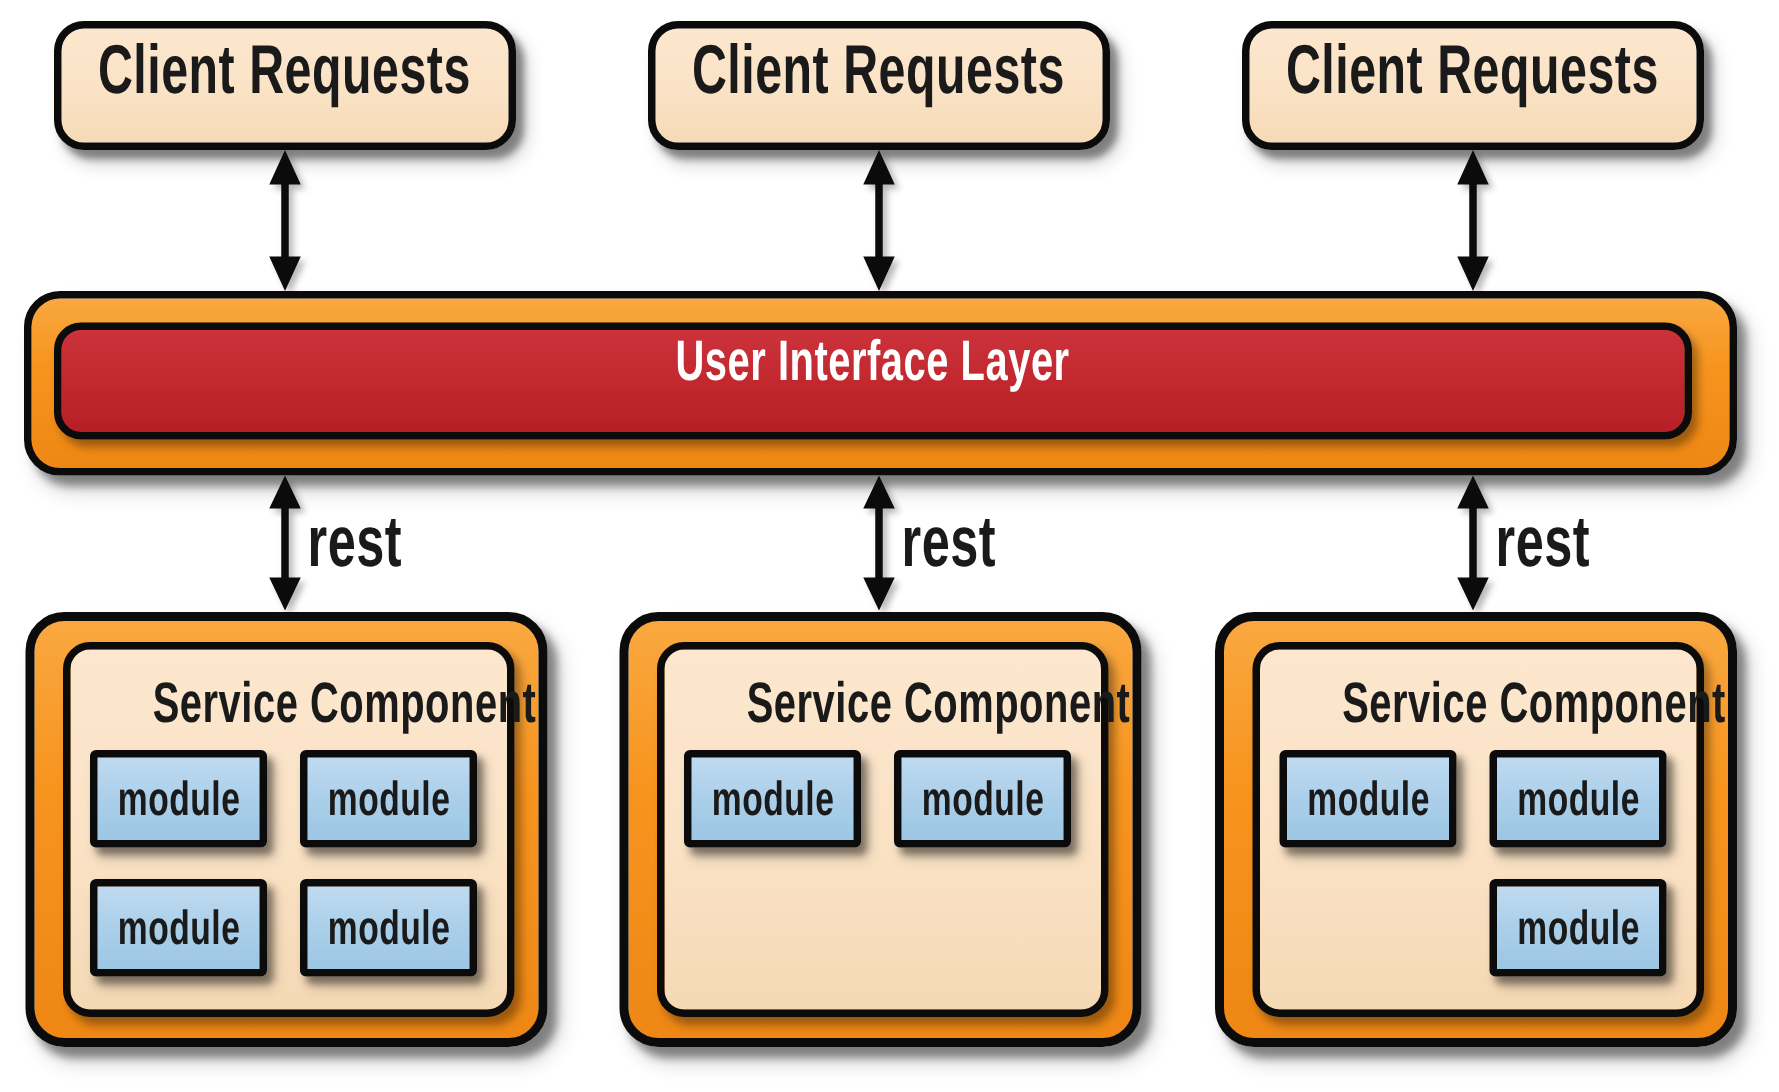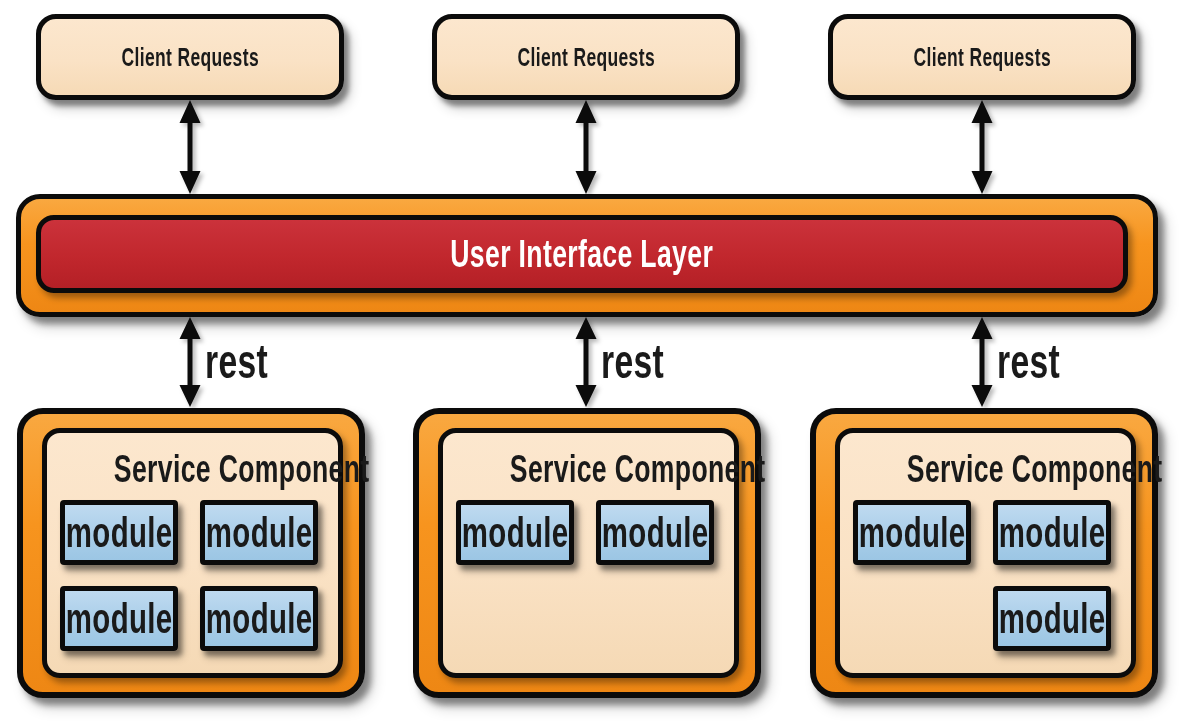--- a/index.html
+++ b/index.html
@@ -38,22 +38,22 @@
   
   .client-box{
     position:absolute;
     top:14px;
     width:308px;
     height:86px;
     background:linear-gradient(180deg,#FCE7CE 0%,var(--tan) 55%,#F6DAB6 100%);
     border:5px solid var(--border);
     border-radius:20px;
     box-shadow:5px 6px 5px rgba(0,0,0,0.40), 7px 9px 12px rgba(0,0,0,0.18);
-    display:flex;align-items:center;justify-content:center;
-    font-size:25px;
+    display:flex;justify-content:center;
+    font-size:46px;
   }
 
   
   .arrow{
     position:absolute;
     filter:drop-shadow(3px 3px 2px rgba(0,0,0,0.28));
   }
   .arrow path{fill:var(--border);}
 
   .rest-label{
@@ -75,21 +75,21 @@
     box-shadow:6px 7px 6px rgba(0,0,0,0.40), 8px 10px 14px rgba(0,0,0,0.18);
   }
   .ui-inner{
     position:absolute;
     left:15px;top:16px;
     width:1092px;height:78px;
     background:linear-gradient(180deg,#CB323B 0%,var(--red) 55%,#B42026 100%);
     border:5px solid var(--border);
     border-radius:18px;
     box-shadow:4px 5px 6px rgba(0,0,0,0.35);
-    display:flex;align-items:center;justify-content:center;
+    display:flex;align-items:flex-start;justify-content:center;
     color:#ffffff;
     font-size:38px;
   }
 
   
   .svc{
     position:absolute;
     top:408px;
     width:348px;height:290px;
     background:linear-gradient(180deg,#F9A840 0%,var(--orange) 40%,#EE8714 100%);
@@ -105,38 +105,37 @@
     border:5px solid var(--border);
     border-radius:18px;
     box-shadow:4px 5px 6px rgba(0,0,0,0.35);
   }
   .svc-title{
     position:absolute;
     top:14px;left:0;right:0;
     text-align:center;
     font-size:38px;
     line-height:44px;
-    margin-left:12px;
   }
   .mod-grid{
     position:absolute;
     left:13px;top:67px;
     display:grid;
     grid-template-columns:118px 118px;
     grid-auto-rows:65px;
     column-gap:22px;
     row-gap:21px;
   }
   .module{
     background:linear-gradient(180deg,#BFDAF0 0%,var(--blue) 55%,#9CC6E4 100%);
     border:5px solid var(--border);
     border-radius:4px;
     box-shadow:4px 5px 5px rgba(0,0,0,0.40), 5px 7px 9px rgba(0,0,0,0.18);
     display:flex;align-items:center;justify-content:center;
-    font-size:42px;
+    font-size:32px;
   }
 </style>
 </head>
 <body>
 
 <div class="canvas">
 
   <div class="client-box" style="left:36px;">
     <span class="txt">Client Requests</span>
   </div>

